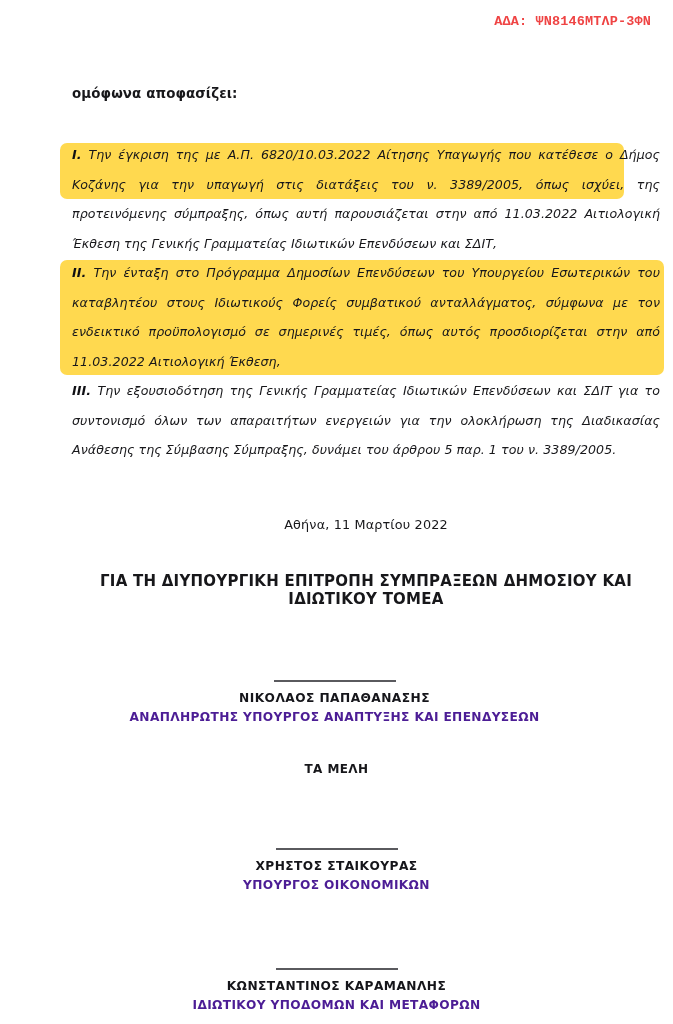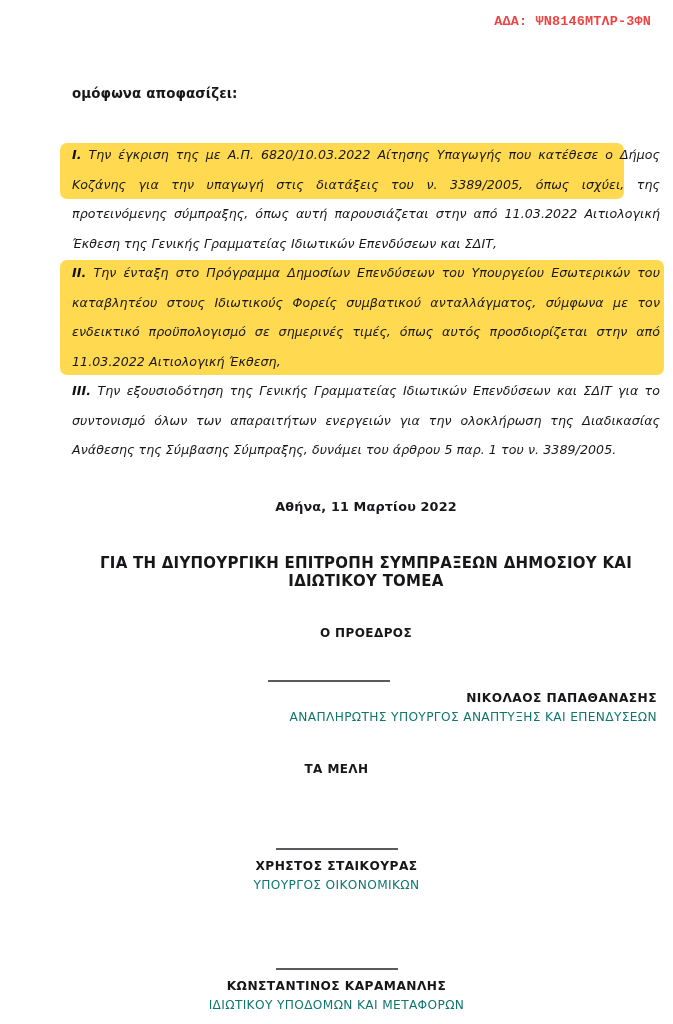--- a/index.html
+++ b/index.html
@@ -106,23 +106,23 @@
     border-top-right-radius: 0;
   }
 
   
   .centered {
     text-align: center;
     font-size: 12.6px;
     color: #17171a;
   }
   .date-line {
-    margin-top: 34px;
+    margin-top: 52px;
     font-size: 12.8px;
-    font-weight: 700;
+    font-weight: 400;
     letter-spacing: 0.15px;
   }
   .committee-line {
     margin-top: 40px;
     font-size: 15px;
     font-weight: 700;
     letter-spacing: 0.25px;
   }
   .role-line {
     margin-top: 36px;
@@ -150,28 +150,28 @@
   }
   .sig-name {
     font-size: 12.2px;
     font-weight: 600;
     letter-spacing: 0.45px;
     color: #15151a;
     line-height: 19px;
   }
   .sig-title {
     font-size: 12.2px;
-    font-weight: 400;
+    font-weight: 700;
     letter-spacing: 0.35px;
-    color: #0f766e;
+    color: #4c1d95;
     line-height: 19px;
   }
 
   
-  #sig-1 { position: absolute; left: 0; right: 16px; top: 644px; text-align: right; }
+  #sig-1 { position: absolute; left: 0; right: 4px; top: 644px; }
   #sig-2 { position: absolute; left: 0; right: 0; top: 812px; }
   #sig-3 { position: absolute; left: 0; right: 0; top: 932px; }
   #members { position: absolute; left: 0; right: 0; top: 726px; }
 </style>
 </head>
 <body>
 
 <div class="page">
 
   <div class="ada-header">ΑΔΑ: ΨΝ8146ΜΤΛΡ-3ΦΝ</div>
@@ -204,21 +204,20 @@
         <span class="para-text">
           <span class="numeral">III.</span><span> Την εξουσιοδότηση της Γενικής Γραμματείας Ιδιωτικών Επενδύσεων και ΣΔΙΤ για το συντονισμό όλων των απαραιτήτων ενεργειών για την ολοκλήρωση της Διαδικασίας Ανάθεσης της Σύμβασης Σύμπραξης, δυνάμει του άρθρου 5 παρ. 1 του ν. 3389/2005.</span>
         </span>
       </p>
     </div>
 
     <div class="centered date-line">Αθήνα, 11 Μαρτίου 2022</div>
 
     <div class="centered committee-line">ΓΙΑ ΤΗ ΔΙΥΠΟΥΡΓΙΚΗ ΕΠΙΤΡΟΠΗ ΣΥΜΠΡΑΞΕΩΝ ΔΗΜΟΣΙΟΥ ΚΑΙ ΙΔΙΩΤΙΚΟΥ ΤΟΜΕΑ</div>
 
-    <div class="centered role-line">Ο ΠΡΟΕΔΡΟΣ</div>
 
   </div>
 
   <div class="sig-block" id="sig-1">
     <div class="sig-rule"></div>
     <div class="sig-name">ΝΙΚΟΛΑΟΣ ΠΑΠΑΘΑΝΑΣΗΣ</div>
     <div class="sig-title">ΑΝΑΠΛΗΡΩΤΗΣ ΥΠΟΥΡΓΟΣ ΑΝΑΠΤΥΞΗΣ ΚΑΙ ΕΠΕΝΔΥΣΕΩΝ</div>
   </div>
 
   <div class="centered members-line" id="members">ΤΑ ΜΕΛΗ</div>

